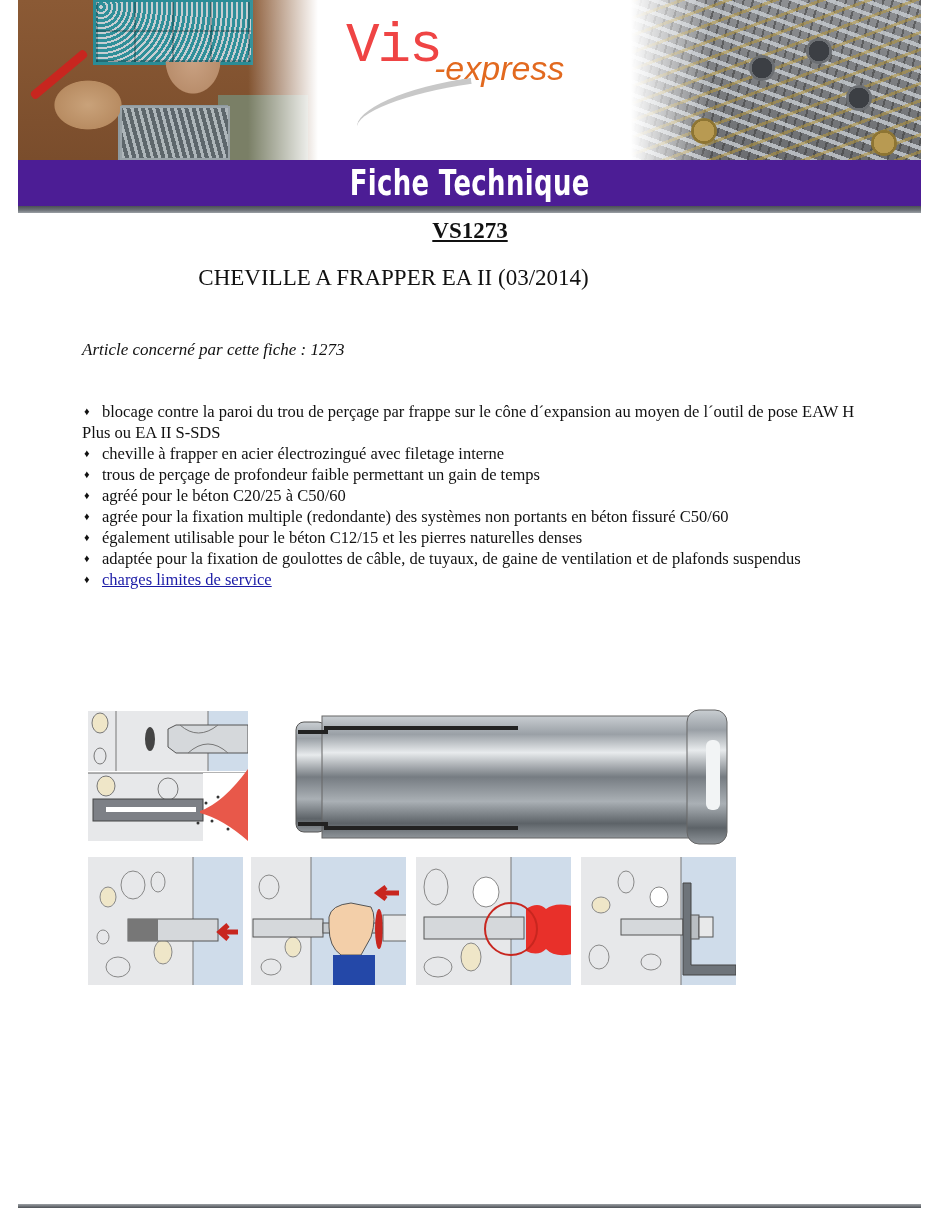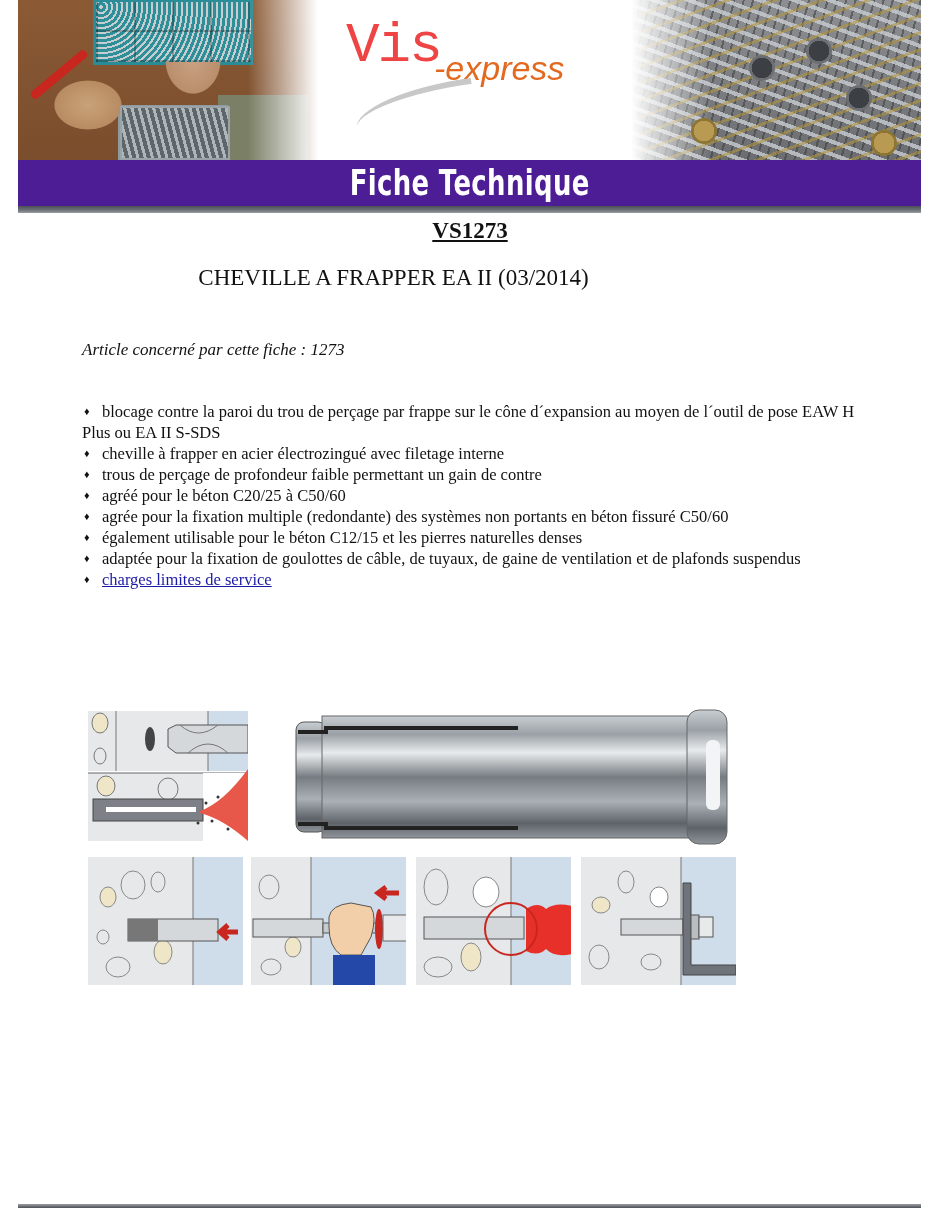--- a/index.html
+++ b/index.html
@@ -131,21 +131,21 @@
 </div>
 
 <div class="ref-code">VS1273</div>
 <div class="product-title">CHEVILLE A FRAPPER EA II (03/2014)</div>
 
 <div class="article-line">Article concerné par cette fiche : 1273</div>
 
 <ul class="features">
   <li><span class="bullet">♦</span><span>blocage contre la paroi du trou de perçage par frappe sur le cône d´expansion au moyen de l´outil de pose EAW H Plus ou EA II S-SDS</span></li>
   <li><span class="bullet">♦</span><span>cheville à frapper en acier électrozingué avec filetage interne</span></li>
-  <li><span class="bullet">♦</span><span>trous de perçage de profondeur faible permettant un gain de contre</span></li>
+  <li><span class="bullet">♦</span><span>trous de perçage de profondeur faible permettant un gain de temps</span></li>
   <li><span class="bullet">♦</span><span>agréé pour le béton C20/25 à C50/60</span></li>
   <li><span class="bullet">♦</span><span>agrée pour la fixation multiple (redondante) des systèmes non portants en béton fissuré C50/60</span></li>
   <li><span class="bullet">♦</span><span>également utilisable pour le béton C12/15 et les pierres naturelles denses</span></li>
   <li><span class="bullet">♦</span><span>adaptée pour la fixation de goulottes de câble, de tuyaux, de gaine de ventilation et de plafonds suspendus</span></li>
   <li><span class="bullet">♦</span><a href="#">charges limites de service</a></li>
 </ul>
 
 <div class="fig fig-drill">
   <svg width="160" height="130" viewBox="0 0 160 130">
     <rect x="0" y="0" width="160" height="60" fill="#e7e8ea"></rect>

